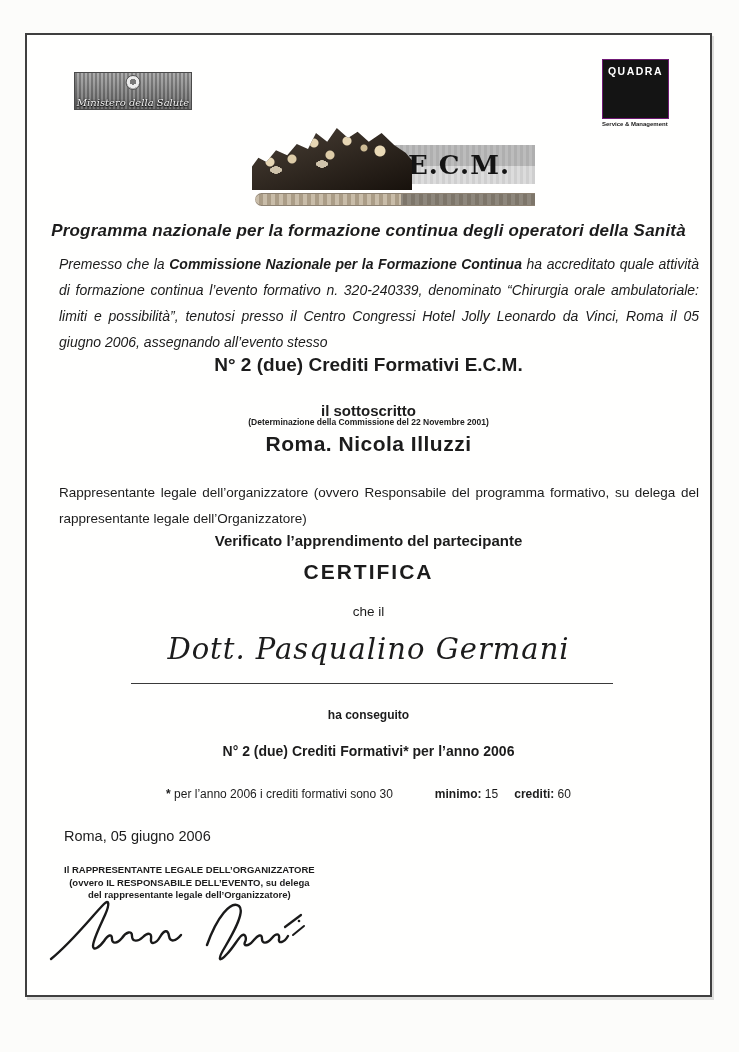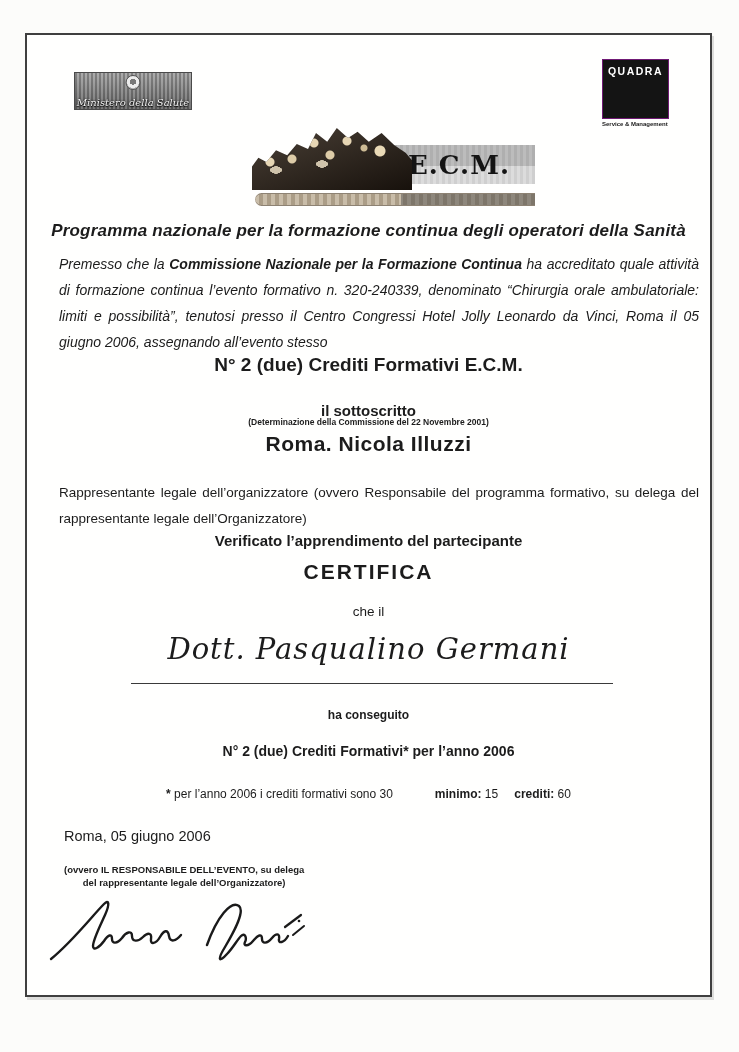--- a/index.html
+++ b/index.html
@@ -157,20 +157,21 @@
     <div class="name-rule"></div>
 
     <div class="abs conseguito">ha conseguito</div>
     <div class="abs awarded">N° 2 (due) Crediti Formativi* per l’anno 2006</div>
 
     <div class="abs footnote"><b>*</b><span> per l’anno 2006  i crediti formativi sono 30</span><span class="gap1"></span><b>minimo:</b> <span>15</span><span class="gap2"></span><b>crediti:</b> <span>60</span></div>
 
     <div class="placedate">Roma, 05 giugno 2006</div>
 
     <div class="sigblock">
+      <div>Il RAPPRESENTANTE LEGALE DELL’ORGANIZZATORE</div>
       <div>(ovvero IL RESPONSABILE DELL’EVENTO, su delega</div>
       <div>del rappresentante legale dell’Organizzatore)</div>
     </div>
 
     <svg class="signature" viewBox="0 0 290 75" fill="none">
       <path d="M4 64 C 26 46, 46 20, 57 9 C 62 4, 63 9, 58 20 C 52 33, 46 45, 46 51 C 46 56, 52 53, 57 46 C 61 40, 65 38, 65 44 C 65 49, 70 49, 75 43 C 79 37, 85 35, 85 41 C 85 47, 91 47, 96 42 C 101 37, 105 38, 104 44 C 103 50, 109 49, 113 42 C 117 35, 121 34, 122 41 C 123 48, 129 46, 134 40" stroke="#1a1a1a" stroke-width="2.4" stroke-linecap="round"></path>
       <path d="M160 50 C 170 22, 184 5, 192 11 C 198 16, 188 35, 178 52 C 170 65, 172 68, 180 59 C 186 53, 190 45, 194 41 C 198 37, 200 43, 198 47 C 196 51, 201 52, 206 46 C 211 40, 215 38, 215 44 C 215 49, 220 49, 225 43 C 229 38, 233 38, 232 44 C 231 49, 237 48, 241 41" stroke="#1a1a1a" stroke-width="2.4" stroke-linecap="round"></path>
       <path d="M238 32 L 254 20" stroke="#1a1a1a" stroke-width="2.2" stroke-linecap="round"></path>
       <path d="M246 40 L 257 31" stroke="#1a1a1a" stroke-width="2" stroke-linecap="round"></path>
       <circle cx="252" cy="26" r="1.3" fill="#1a1a1a"></circle>

